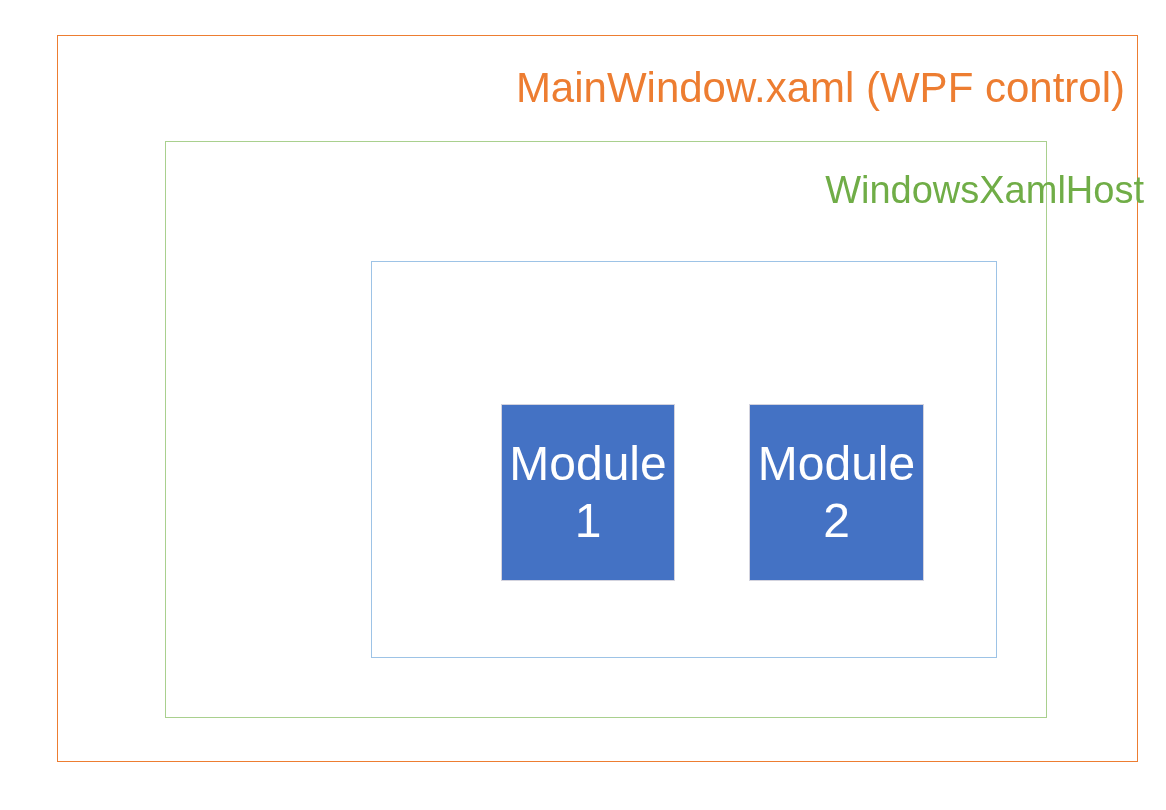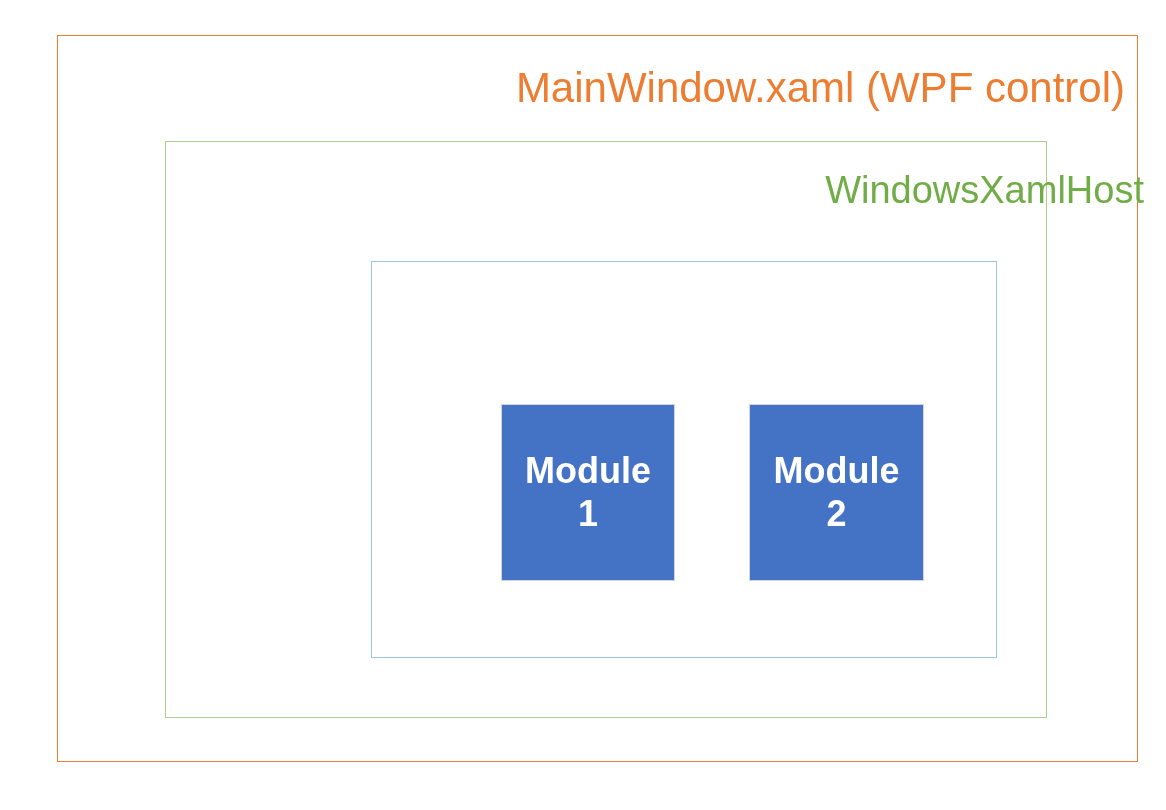--- a/index.html
+++ b/index.html
@@ -100,24 +100,23 @@
   .module-box {
     position: absolute;
     background: #4472C4;
     border: 1.5px solid #D3D3DE;
     box-sizing: border-box;
     display: flex;
     flex-direction: column;
     align-items: center;
     justify-content: center;
     color: #FFFFFF;
-    font-size: 36px;
+    font-size: 48px;
     line-height: 1.18;
     text-align: center;
-    font-weight: bold;
   }
 
   .module-1 {
     left: 501px;
     top: 404px;
     width: 174px;
     height: 177px;
   }
 
   .module-2 {

